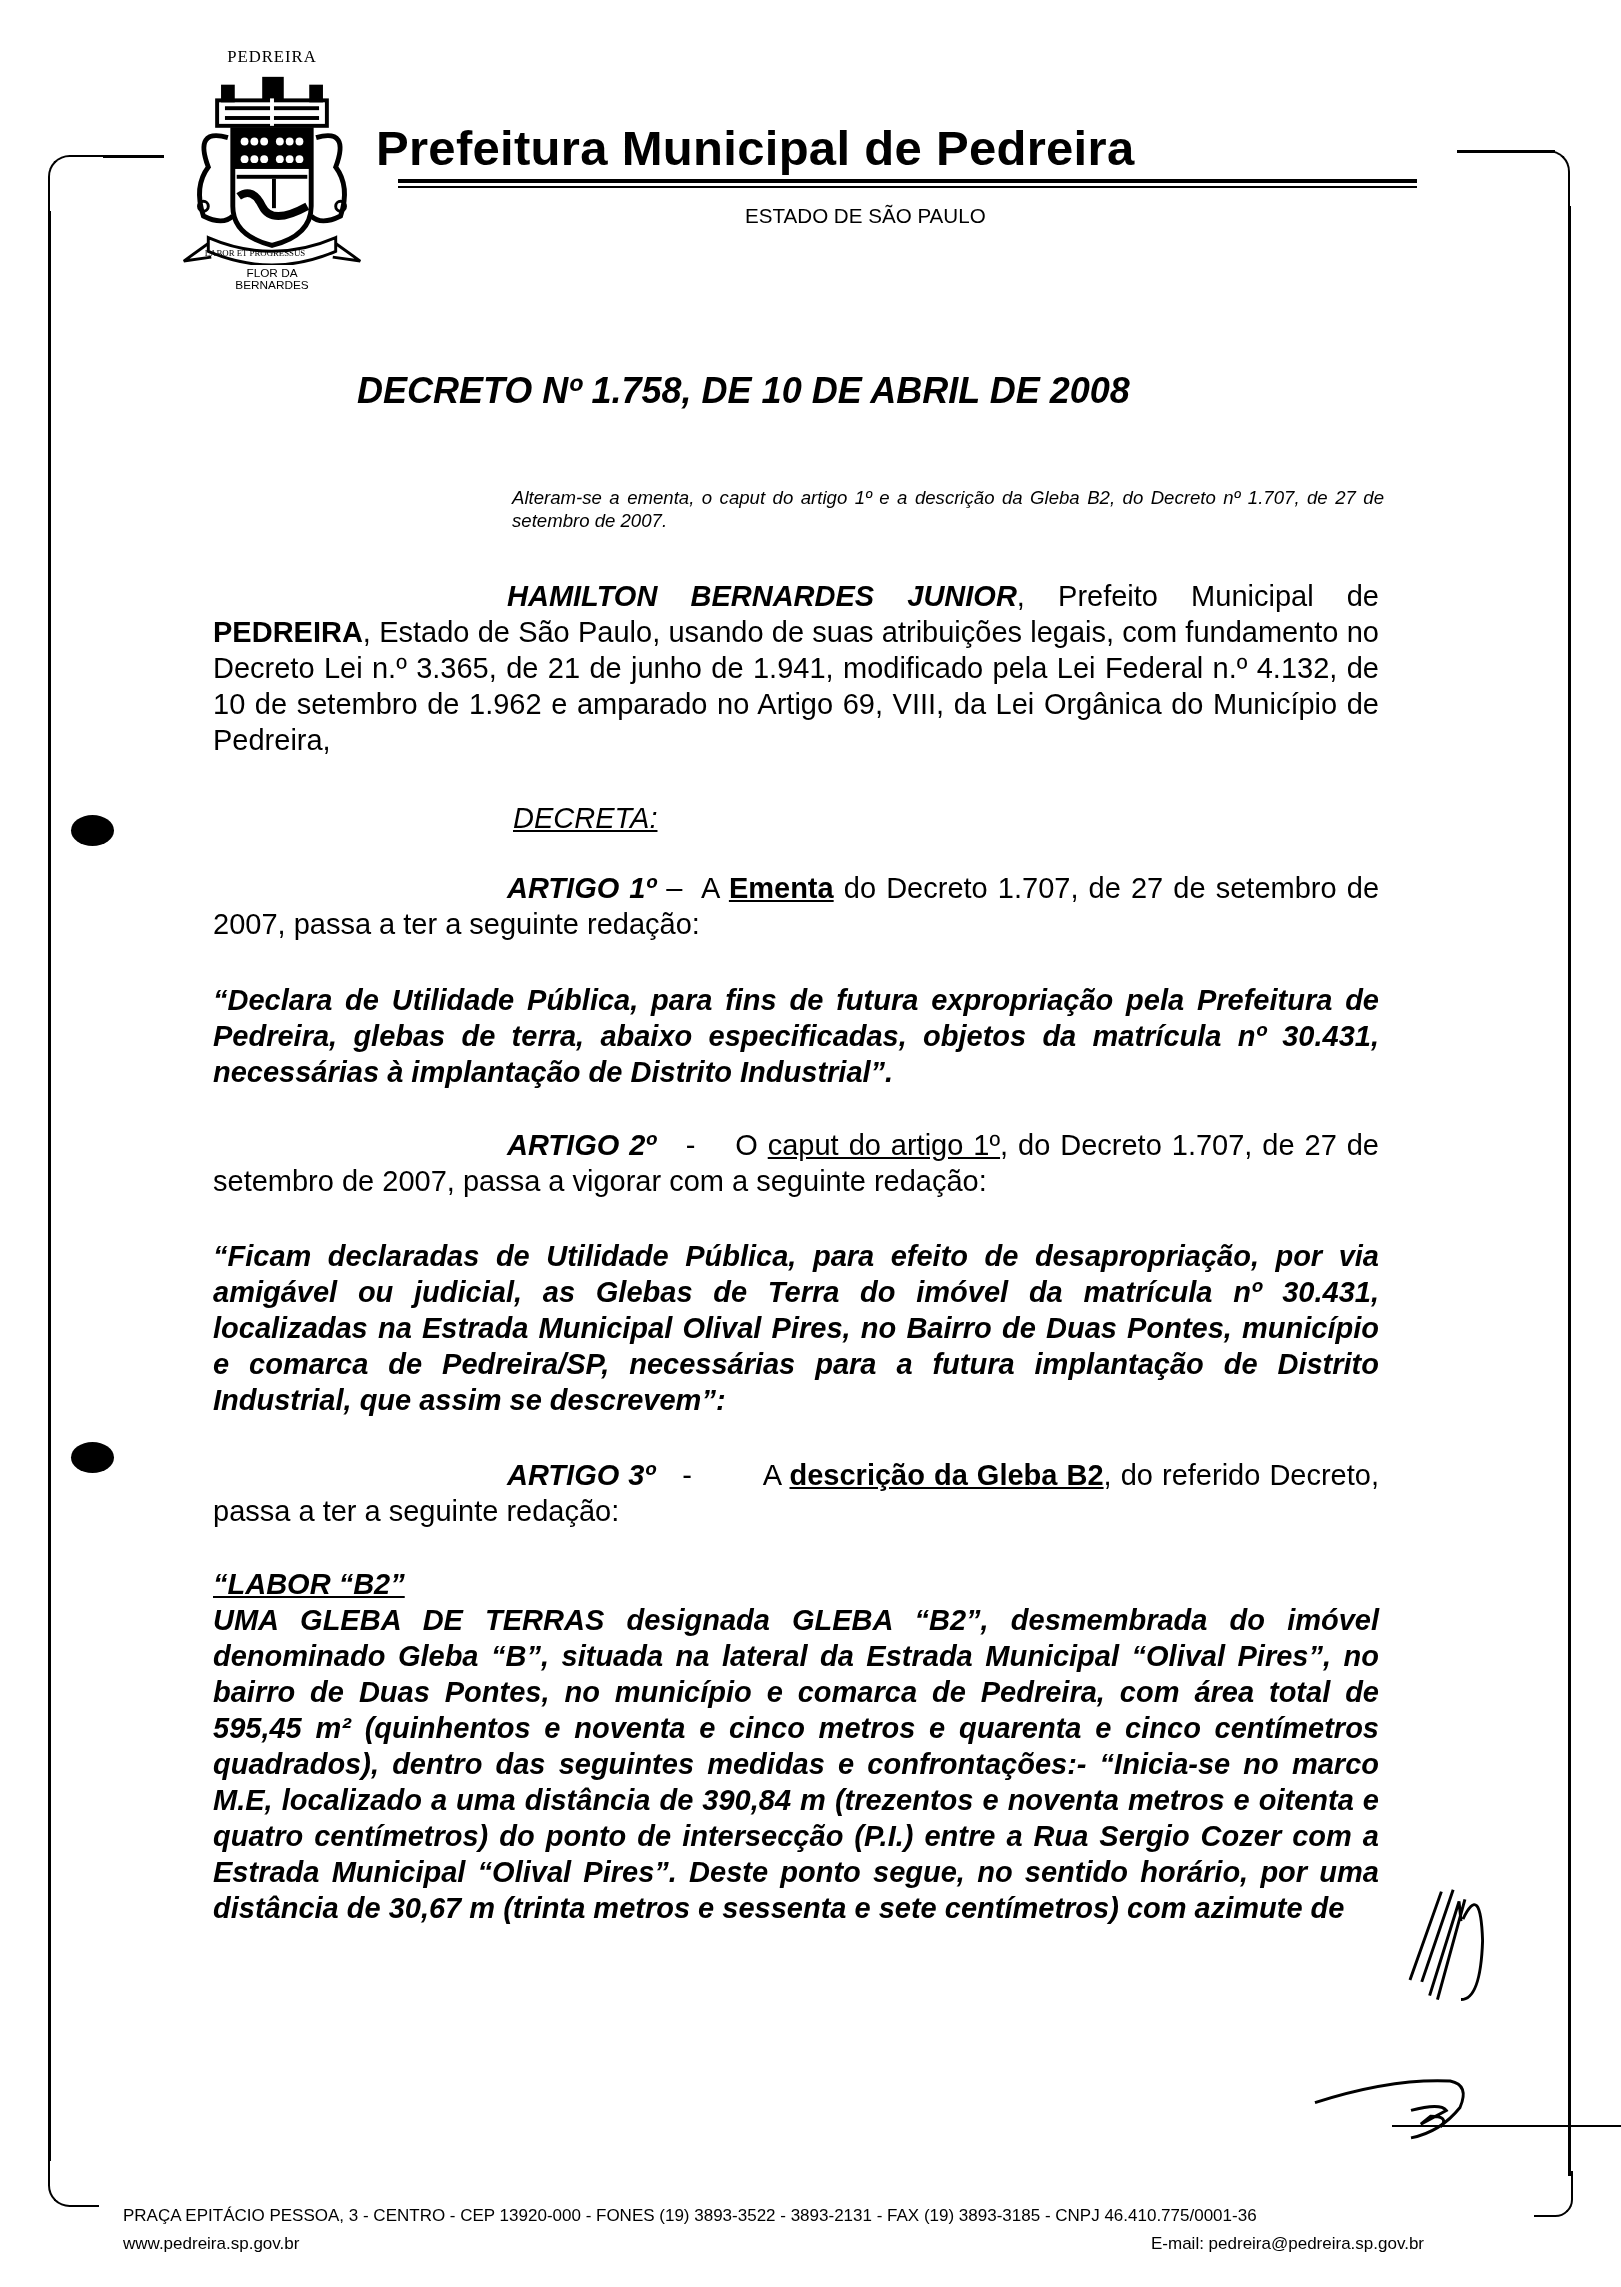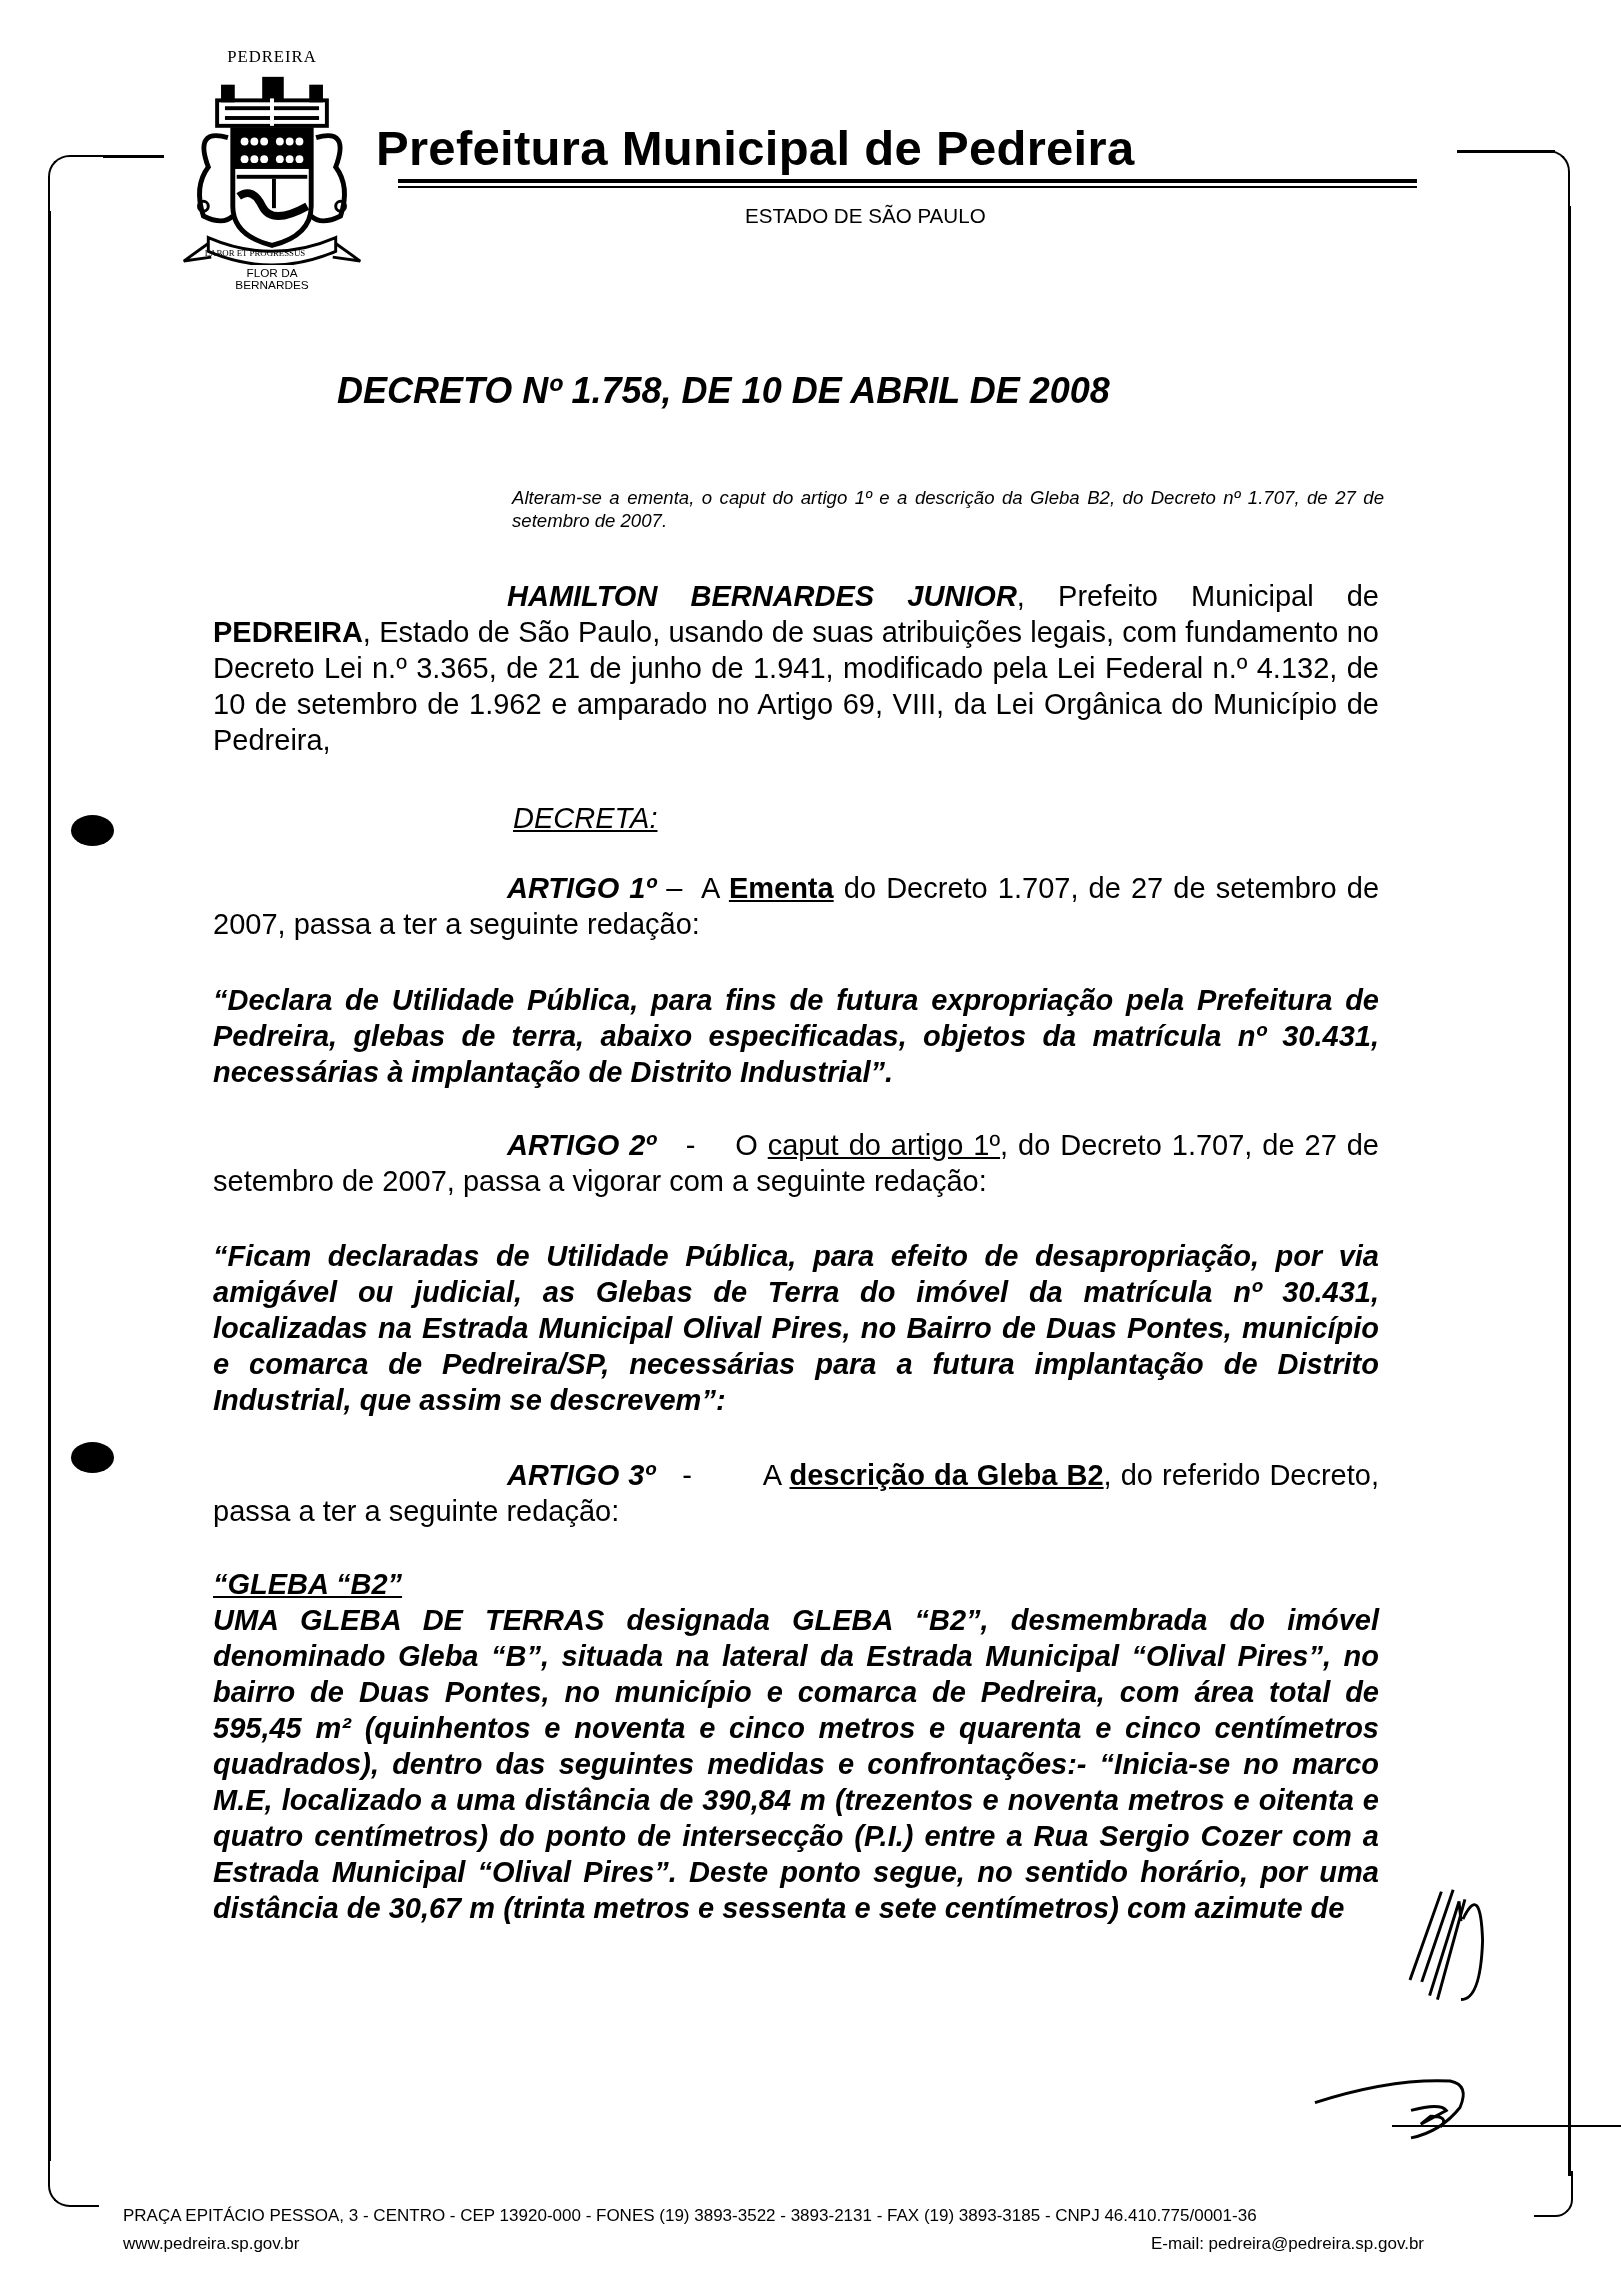--- a/index.html
+++ b/index.html
@@ -10,21 +10,21 @@
 
   #logo { position: absolute; left: 174px; top: 47px; width: 196px; height: 245px; }
   .logo-text-top { position: absolute; left: 39px; top: 0; width: 118px; text-align: center; font-family: "Liberation Serif", serif; font-size: 16.7px; letter-spacing: 1px; }
   .logo-text-bottom { position: absolute; left: 0; width: 196px; text-align: center; font-size: 11.8px; line-height: 12.7px; }
 
   #org-name { position: absolute; left: 376px; top: 120px; font-size: 49px; font-weight: bold; letter-spacing: 0.3px; white-space: nowrap; }
   #org-underline1 { position: absolute; left: 398px; top: 179px; width: 1019px; height: 3.9px; background:#000; }
   #org-underline2 { position: absolute; left: 398px; top: 186px; width: 1019px; height: 2px; background:#000; }
   #org-state { position: absolute; left: 745px; top: 204px; font-size: 20.6px; }
 
-  #decree-title { position: absolute; left: 337px; top: 370px; font-size: 36px; font-weight: bold; font-style: italic; white-space: nowrap; }
+  #decree-title { position: absolute; left: 357px; top: 370px; font-size: 36px; font-weight: bold; font-style: italic; white-space: nowrap; }
 
   #summary { position: absolute; left: 512px; top: 487px; width: 872px; font-size: 18.6px; font-weight: normal; font-style: italic; line-height: 22.5px; text-align: justify; }
 
   .body-text { position: absolute; left: 213px; width: 1166px; font-size: 29px; line-height: 36px; text-align: justify; }
   .indent { display: inline-block; width: 294px; }
   .bi { font-weight: bold; font-style: italic; }
   .b { font-weight: bold; }
   .u { text-decoration: underline; }
 
   #preamble { top: 578px; }
@@ -130,21 +130,21 @@
 <div id="art2" class="body-text">
   <span class="indent"></span><span class="bi">ARTIGO 2º</span><span style="white-space:pre">   -    O </span><span class="u">caput do artigo 1º</span><span>, do Decreto 1.707, de 27 de setembro de 2007, passa a vigorar com a seguinte redação:</span>
 </div>
 <div id="art2-quote" class="body-text bi">“Ficam declaradas de Utilidade Pública, para efeito de desapropriação, por via amigável ou judicial, as Glebas de Terra do imóvel da matrícula nº 30.431, localizadas na Estrada Municipal Olival Pires, no Bairro de Duas Pontes, município e comarca de Pedreira/SP, necessárias para a futura implantação de Distrito Industrial, que assim se descrevem”:</div>
 
 <div id="art3" class="body-text">
   <span class="indent"></span><span class="bi">ARTIGO 3º</span><span style="white-space:pre">   -        A </span><span class="b u">descrição da Gleba B2</span><span>, do referido Decreto, passa a ter a  seguinte redação:</span>
 </div>
 
 <div id="gleba" class="body-text bi">
-  <div class="u" style="text-align:left;">“GLEBA “B2”</div>
+  <div class="u" style="text-align:left;">“LABOR “B2”</div>
   <div>UMA GLEBA DE TERRAS designada GLEBA “B2”, desmembrada do imóvel denominado Gleba “B”, situada na lateral da Estrada Municipal “Olival Pires”, no bairro de Duas Pontes, no município e comarca de Pedreira, com área total de 595,45 m² (quinhentos e noventa e cinco metros e quarenta e cinco centímetros quadrados), dentro das seguintes medidas e confrontações:-   “Inicia-se no marco M.E, localizado a uma distância de 390,84 m (trezentos e noventa metros e oitenta e quatro centímetros) do ponto de intersecção (P.I.) entre a Rua Sergio Cozer com a Estrada Municipal “Olival Pires”. Deste ponto segue, no sentido horário, por uma distância de 30,67 m (trinta metros e sessenta e sete centímetros) com azimute de</div>
 </div>
 
 <div class="punch-hole" style="left:71px; top:815px;"></div>
 <div class="punch-hole" style="left:71px; top:1442px;"></div>
 
 <svg class="sig" width="118" height="157" viewBox="0 0 120 160" style="left:1402px; top:1872px;">
   <path d="M8 110 L40 20 M20 112 L52 18 M28 126 L58 30 L60 50 M36 130 L64 28 M62 48 Q80 10 82 70 Q80 130 60 130" fill="none" stroke="#000" stroke-width="3"></path>
 </svg>
 <svg class="sig" width="196" height="69" viewBox="0 0 200 70" style="left:1313px; top:2073px;">

